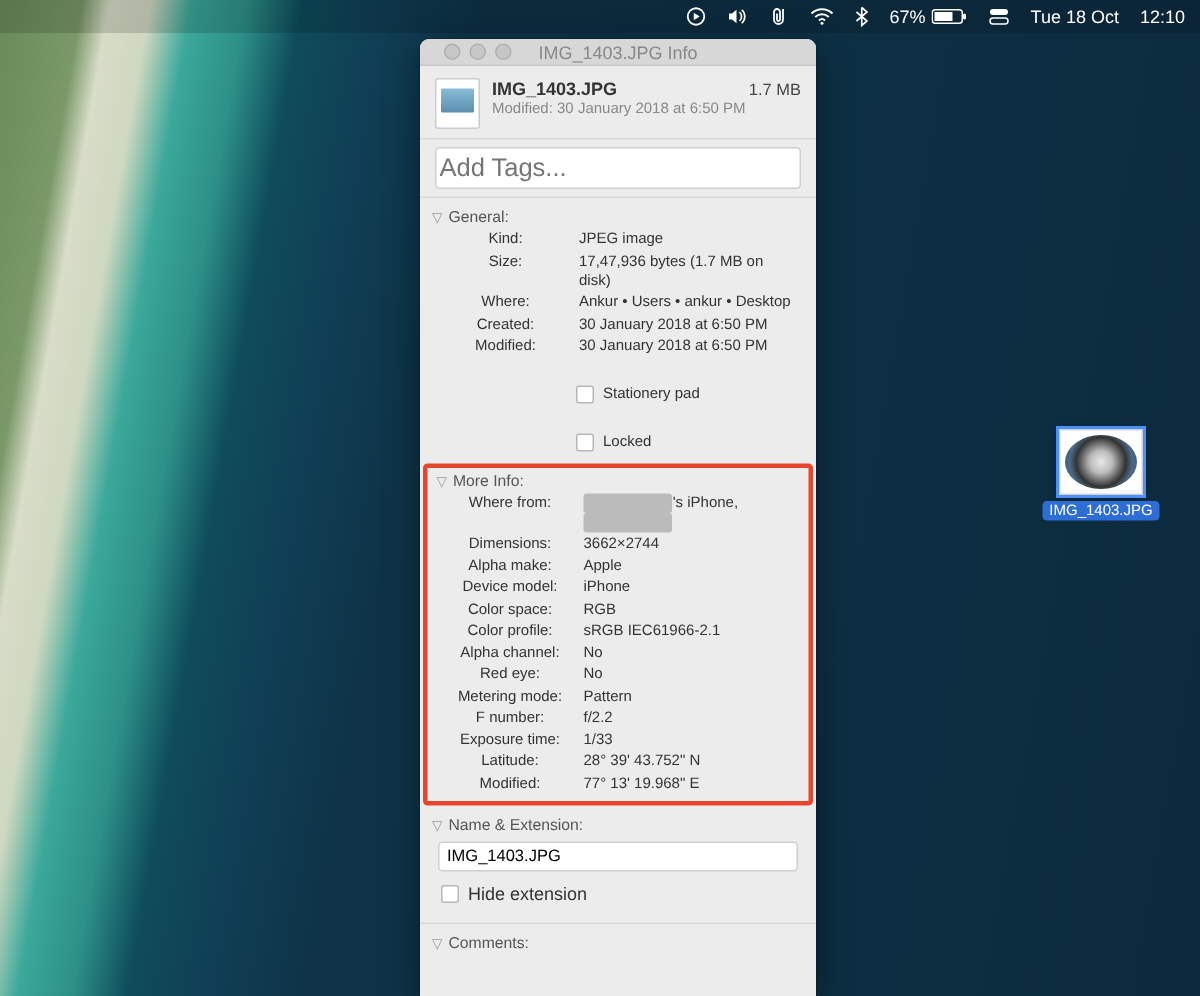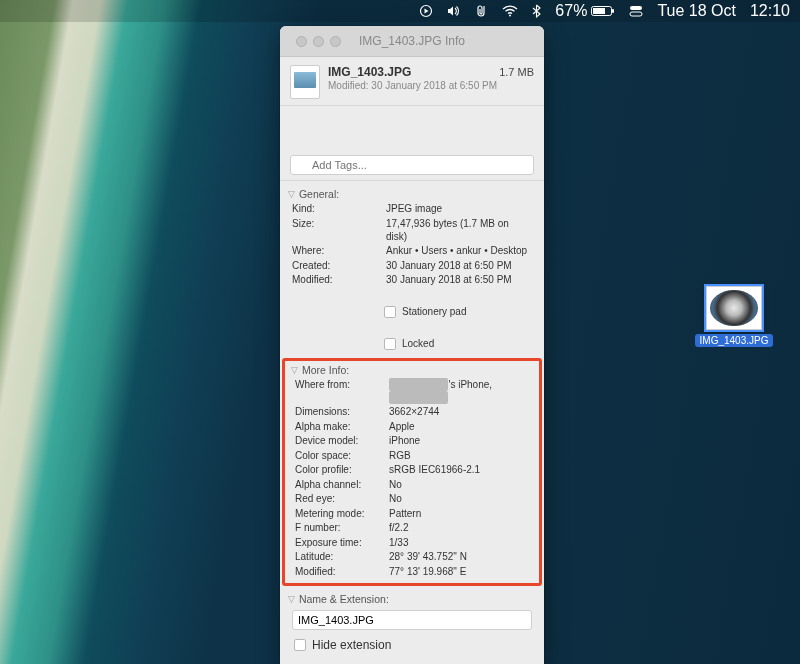--- a/index.html
+++ b/index.html
@@ -14,21 +14,21 @@
       #3aa89a 14%, #2e9088 18%,
       #0f4c5c 22%, #103e54 28%,
       #0e3348 35%, #0c2a3e 100%);
   }
   
   
   .menubar {
     position: absolute; top: 0; left: 0; right: 0; height: 22px;
     background: rgba(0,0,0,0.15);
     display: flex; justify-content: flex-end; align-items: center;
-    padding: 0 10px; gap: 14px; color: #fff; font-size: 16px;
+    padding: 0 10px; gap: 14px; color: #fff; font-size: 12px;
   }
   .menubar .mb-item { display: inline-flex; align-items: center; gap: 4px; }
   .menubar svg { display: block; }
   
   
   .desktop-file {
     position: absolute; top: 286px; left: 702px; width: 64px;
     display: flex; flex-direction: column; align-items: center; gap: 4px;
     color: #fff; font-size: 10px; text-align: center;
   }
@@ -48,21 +48,21 @@
   
   .info-window {
     position: absolute; top: 26px; left: 280px; width: 264px;
     background: #ececec; border-radius: 6px 6px 0 0;
     box-shadow: 0 8px 24px rgba(0,0,0,0.4), 0 0 0 1px rgba(0,0,0,0.1);
     font-size: 11px; color: #333;
     overflow: hidden;
     height: 638px;
   }
   .titlebar {
-    height: 31px; background: #d7d7d7; display: flex; align-items: center;
+    height: 18px; background: #d7d7d7; display: flex; align-items: center;
     padding-left: 16px; gap: 6px; border-bottom: 1px solid #c7c7c7; position: relative;
   }
   .traffic { display: flex; gap: 6px; }
   .tl { width: 11px; height: 11px; border-radius: 50%; background: #c7c7c7; border: 0.5px solid #b0b0b0; }
   .titlebar .wtitle { position: absolute; left: 0; right: 0; text-align: center; font-size: 12px; color: #888; font-weight: 500; }
   
   .header {
     display: flex; padding: 8px 10px 6px 10px; align-items: flex-start; gap: 8px;
     border-bottom: 1px solid #d8d8d8;
   }
@@ -75,29 +75,29 @@
     background: linear-gradient(#8abbd8,#5a8fb0); border-radius: 1px;
   }
   .header-main { flex: 1; }
   .header-top { display: flex; justify-content: space-between; align-items: baseline; }
   .header-top .fn { font-weight: 700; font-size: 12px; }
   .header-top .sz { font-size: 11px; color: #444; }
   .header .mod { font-size: 10px; color: #888; margin-top: 1px; }
   
   .tags-row { padding: 5px 10px; border-bottom: 1px solid #d8d8d8; }
   .tags-row input {
-    width: 100%; border: 1px solid #cfcfcf; border-radius: 3px; padding: 3px 21px;
-    font-size: 11px; background: #fff; color: #999; margin-top: 44px;
+    width: 100%; border: 1px solid #cfcfcf; border-radius: 3px; padding: 3px 2px;
+    font-size: 17px; background: #fff; color: #999;
   }
   
   .section { padding: 4px 2px 6px 2px; }
   .sec-head { display: flex; align-items: center; gap: 4px; padding: 3px 6px 2px 6px; font-size: 10.5px; color: #555; }
   .sec-head .disc { color: #9a9a9a; font-size: 9px; }
   .kv { display: flex; padding: 0 10px 1.5px 10px; font-size: 10px; line-height: 13px; }
-  .kv .k { width: 94px; text-align: left; color: #333; padding-right: 4px; }
+  .kv .k { width: 94px; text-align: center; color: #333; padding-right: 4px; }
   .kv .v { flex: 1; color: #333; word-break: break-word; }
   .chk-row { display: flex; align-items: center; gap: 6px; padding: 2px 10px 2px 102px; font-size: 10px; margin-top: 16px; }
   .chk { width: 12px; height: 12px; border: 1px solid #b8b8b8; border-radius: 2px; background: #fff; }
   
   .highlight-box {
     margin: 0 2px; border: 3px solid #e8462a; border-radius: 3px; padding-bottom: 4px;
   }
   .blur { display: inline-block; background: #bbb; color: transparent; border-radius: 2px; filter: blur(0.3px); }
   
   .name-field { padding: 3px 10px 6px 10px; }

